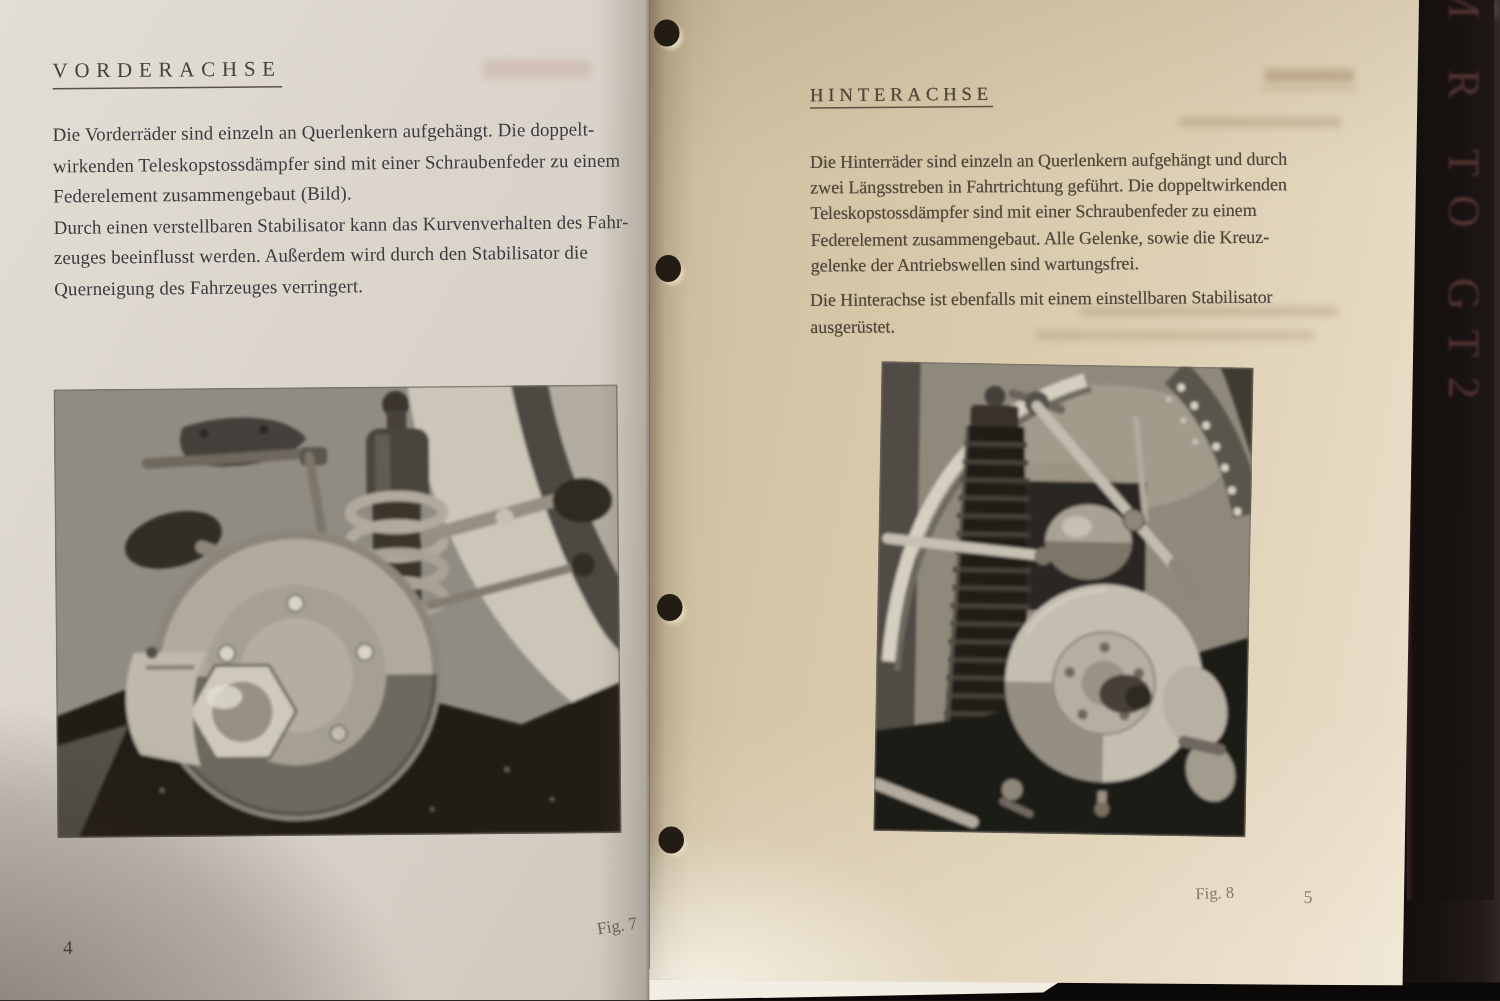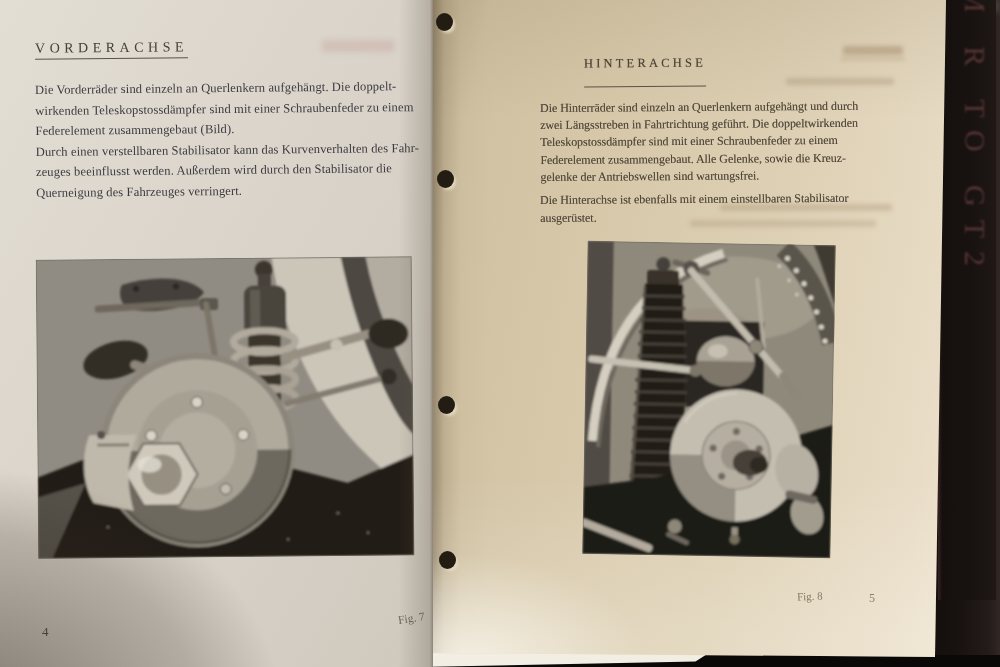--- a/index.html
+++ b/index.html
@@ -39,22 +39,22 @@
     clip-path:polygon(0 0,513px 0,502px 657px,0 653px);
     background:linear-gradient(100deg,#bfb092 0%,#d0c1a3 9%,#d7c8aa 32%,#ddd0b4 62%,#e8dcc6 90%,#eee3cf 100%);}
   .rp-light{position:absolute;inset:0;pointer-events:none;
     background:
       radial-gradient(300px 180px at 6% 100%,rgba(252,250,242,.75),transparent 60%),
       linear-gradient(180deg,rgba(110,92,62,.10),transparent 18%,transparent 72%,rgba(255,252,244,.22) 96%),
       linear-gradient(90deg,rgba(92,78,56,.5) 0px,rgba(148,132,102,.32) 11px,rgba(190,174,140,.16) 28px,transparent 58px);}
   .hole{position:absolute;width:17px;height:18px;border-radius:50%;background:#231c13;
     box-shadow:3px 3px 3px -1px rgba(232,221,196,.85);filter:blur(.3px);}
   .rp-heading{position:absolute;left:107px;top:56px;font-size:12.5px;letter-spacing:3.2px;color:#4d4438;
-    border-bottom:1.4px solid #5d5244;padding-bottom:15px;transform:rotate(-.4deg);
-    text-shadow:0 0 .7px rgba(90,78,60,.6);margin-left:44px;}
+    border-bottom:1.4px solid #5d5244;padding-bottom:0;transform:rotate(-.4deg);
+    text-shadow:0 0 .7px rgba(90,78,60,.6);}
   .rp-para{position:absolute;color:#4e463a;font-size:12px;transform:rotate(-.4deg);transform-origin:left top;
     text-shadow:0 0 .6px rgba(95,82,62,.55);}
   .rp-para1{left:107px;top:101px;width:360px;}
   .rp-para1 > div{height:17.2px;white-space:nowrap;letter-spacing:-.05px;}
   .rp-para2{left:107px;top:193px;width:360px;}
   .rp-para2 > div{height:18px;white-space:nowrap;letter-spacing:-.05px;}
   .rp-fig{position:absolute;left:364px;top:590px;font-size:11px;color:#837a66;transform:rotate(-2deg);white-space:nowrap;}
   .rp-num{position:absolute;left:436px;top:591px;font-size:12px;color:#8a8070;}
   .ghost{position:absolute;filter:blur(2.2px);border-radius:2px;}
   .g1{left:410px;top:46px;width:60px;height:9px;background:rgba(158,128,96,.45);}

